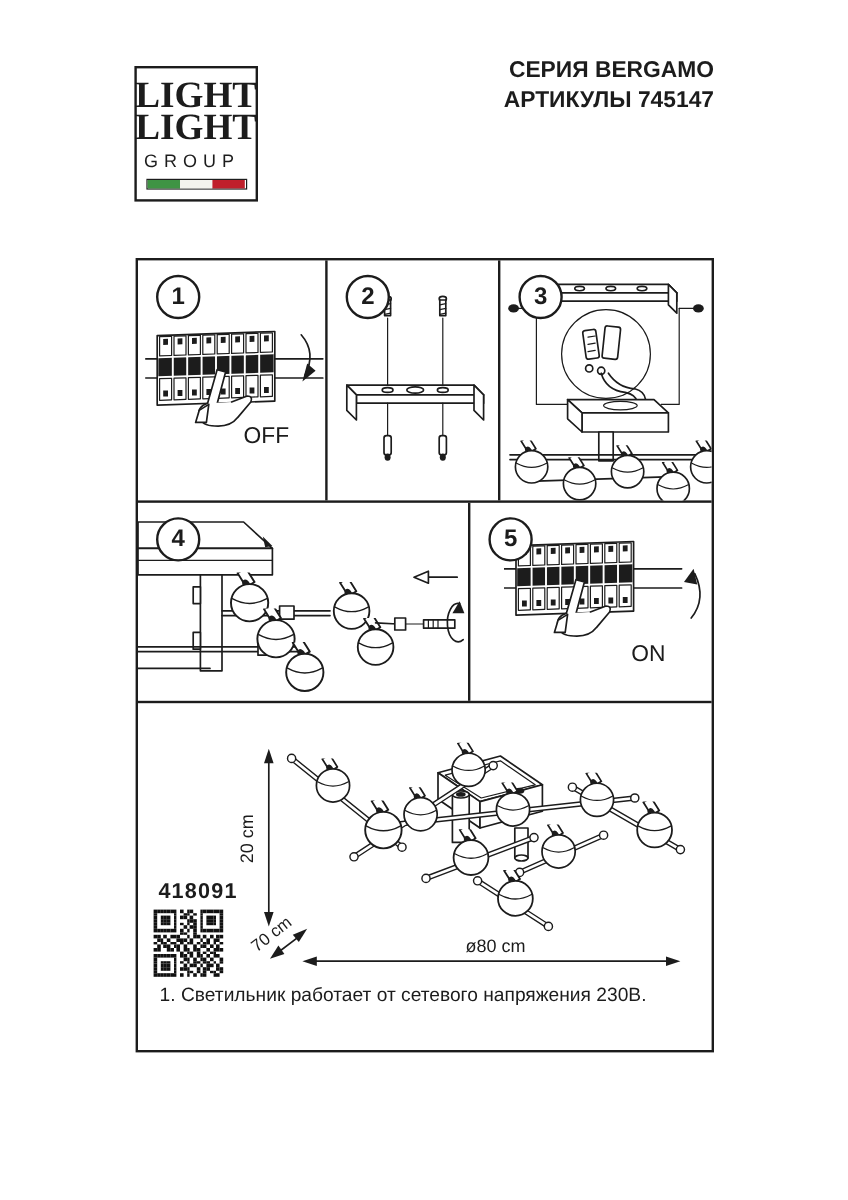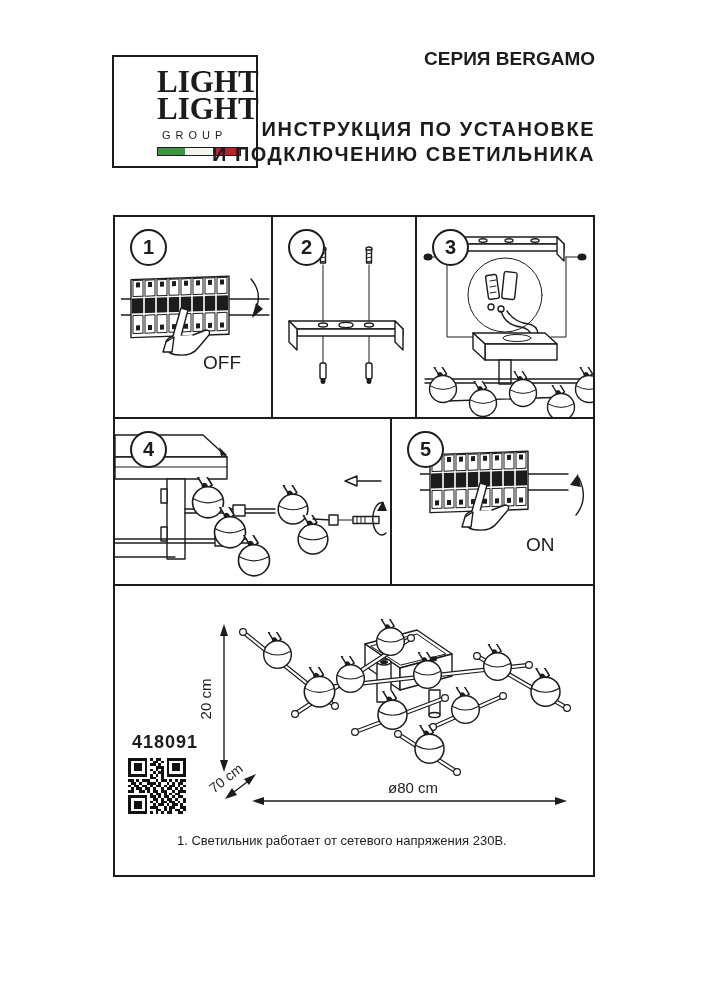--- a/index.html
+++ b/index.html
@@ -1,22 +1,22 @@
 <!DOCTYPE html>
 <html><head>
 <meta charset="utf-8">
 <style>
   html,body{margin:0;padding:0;background:#e8e8e8;}
   #page{position:relative;width:707px;height:1000px;background:#ffffff;margin:0 auto;
         font-family:"Liberation Sans",sans-serif;color:#1c1c1c;overflow:hidden;}
   
   #logo{position:absolute;left:112px;top:55px;width:99px;height:109px;border:2px solid #1c1c1c;
-        display:flex;flex-direction:column;align-items:flex-start;justify-content:center;padding-left:43px;}
+        display:flex;flex-direction:column;align-items:center;justify-content:center;}
   .logo-word{font-family:"Liberation Serif",serif;font-weight:bold;font-size:31px;line-height:27px;letter-spacing:0px;}
-  .logo-group{font-size:11px;letter-spacing:5px;margin:7px 12px 0 5px;font-weight:400;}
+  .logo-group{font-size:15px;letter-spacing:5px;margin:7px 12px 0 5px;font-weight:400;}
   .flag{width:82px;height:7px;border:1px solid #1c1c1c;display:flex;margin-top:6px;}
   .flag div{flex:1;}
   
   .hdr{position:absolute;right:112px;text-align:right;font-weight:bold;}
   #hdr-top{top:46px;font-size:19px;line-height:25px;}
   #hdr-title{top:117px;font-size:20px;line-height:25px;letter-spacing:1.5px;}
   
   #grid{position:absolute;left:113px;top:215px;width:478px;height:658px;border:2px solid #1c1c1c;}
   .row{display:flex;}
   #row1{height:200px;}
@@ -33,21 +33,21 @@
   .ln{fill:none;stroke:#1c1c1c;stroke-width:1.4;}
   .lnt{fill:none;stroke:#1c1c1c;stroke-width:1;}
   .fill{fill:#1c1c1c;stroke:none;}
   .wh{fill:#ffffff;stroke:#1c1c1c;stroke-width:1.4;}
   .svgtxt{font-family:"Liberation Sans",sans-serif;fill:#1c1c1c;}
   
   #article{position:absolute;left:17px;top:146px;font-size:18px;font-weight:bold;letter-spacing:1px;}
   #qr{position:absolute;left:13px;top:172px;width:58px;height:56px;display:grid;
       grid-template-columns:repeat(21,1fr);grid-template-rows:repeat(21,1fr);}
   #qr .qm{background:#111;}
-  #notes{position:absolute;left:18px;top:245px;font-size:13px;line-height:20px;margin-left:44px;}
+  #notes{position:absolute;left:18px;top:234px;font-size:16px;line-height:20px;}
 </style>
 </head>
 <body>
 
 <div id="page">
 
   <svg width="0" height="0" style="position:absolute" aria-hidden="true">
     <defs>
       <symbol id="sym-breaker" viewBox="0 0 150 110">
 
@@ -133,24 +133,21 @@
     <div class="logo-group">GROUP</div>
     <div class="flag">
       <div style="background: rgb(63, 148, 68);"></div>
       <div style="background: rgb(244, 244, 238);"></div>
       <div style="background: rgb(192, 31, 43);"></div>
     </div>
   </div>
 
   <div id="hdr-top" class="hdr">
     <div>СЕРИЯ BERGAMO</div>
-  </div>
-  <div id="hdr-title" class="hdr">
-    <div>ИНСТРУКЦИЯ ПО УСТАНОВКЕ</div>
-    <div>И ПОДКЛЮЧЕНИЮ СВЕТИЛЬНИКА</div>
+    <div>АРТИКУЛЫ 745147</div>
   </div>
 
   <div id="grid">
 
     <div class="row" id="row1">
 
       <div class="panel br" id="p1">
         <div class="badge">1</div>
         <svg width="156" height="200" viewBox="0 0 156 200">
           <use href="#sym-breaker" x="6" y="55" width="150" height="110"></use>

